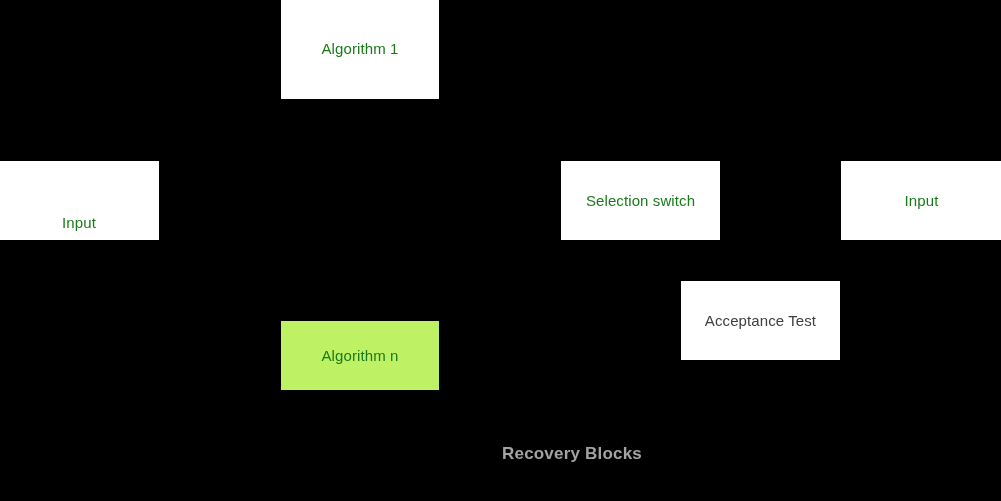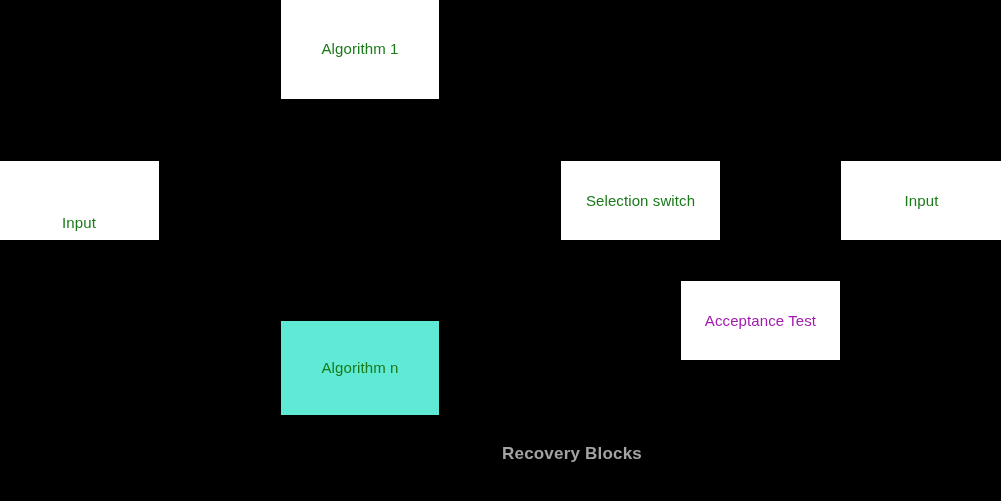--- a/index.html
+++ b/index.html
@@ -60,22 +60,22 @@
 
   <div class="node" id="node-selection-switch" style="left: 561px; top: 161px; width: 159px; height: 79px; background: rgb(255, 255, 255);">
     <span class="node-label" style="color: rgb(26, 122, 26);">Selection switch</span>
   </div>
 
   <div class="node" id="node-output" style="left: 841px; top: 161px; width: 161px; height: 79px; background: rgb(255, 255, 255);">
     <span class="node-label" style="color: rgb(26, 122, 26);">Input</span>
   </div>
 
   <div class="node" id="node-acceptance-test" style="left: 681px; top: 281px; width: 159px; height: 79px; background: rgb(255, 255, 255);">
-    <span class="node-label" style="color: #a21caf;">Acceptance Test</span>
+    <span class="node-label" style="color: #404040;">Acceptance Test</span>
   </div>
 
-  <div class="node" id="node-algorithm-n" style="left: 281px; top: 321px; width: 158px; height: 94px; background: #5eead4;">
+  <div class="node" id="node-algorithm-n" style="left: 281px; top: 321px; width: 158px; height: 69px; background: #bef264;">
     <span class="node-label" style="color: rgb(26, 122, 26);">Algorithm n</span>
   </div>
 
   <div class="caption" id="diagram-caption" style="left: 502px; top: 444px; color: #a3a3a3;">Recovery Blocks</div>
 
 </div>
 
 </body></html>

